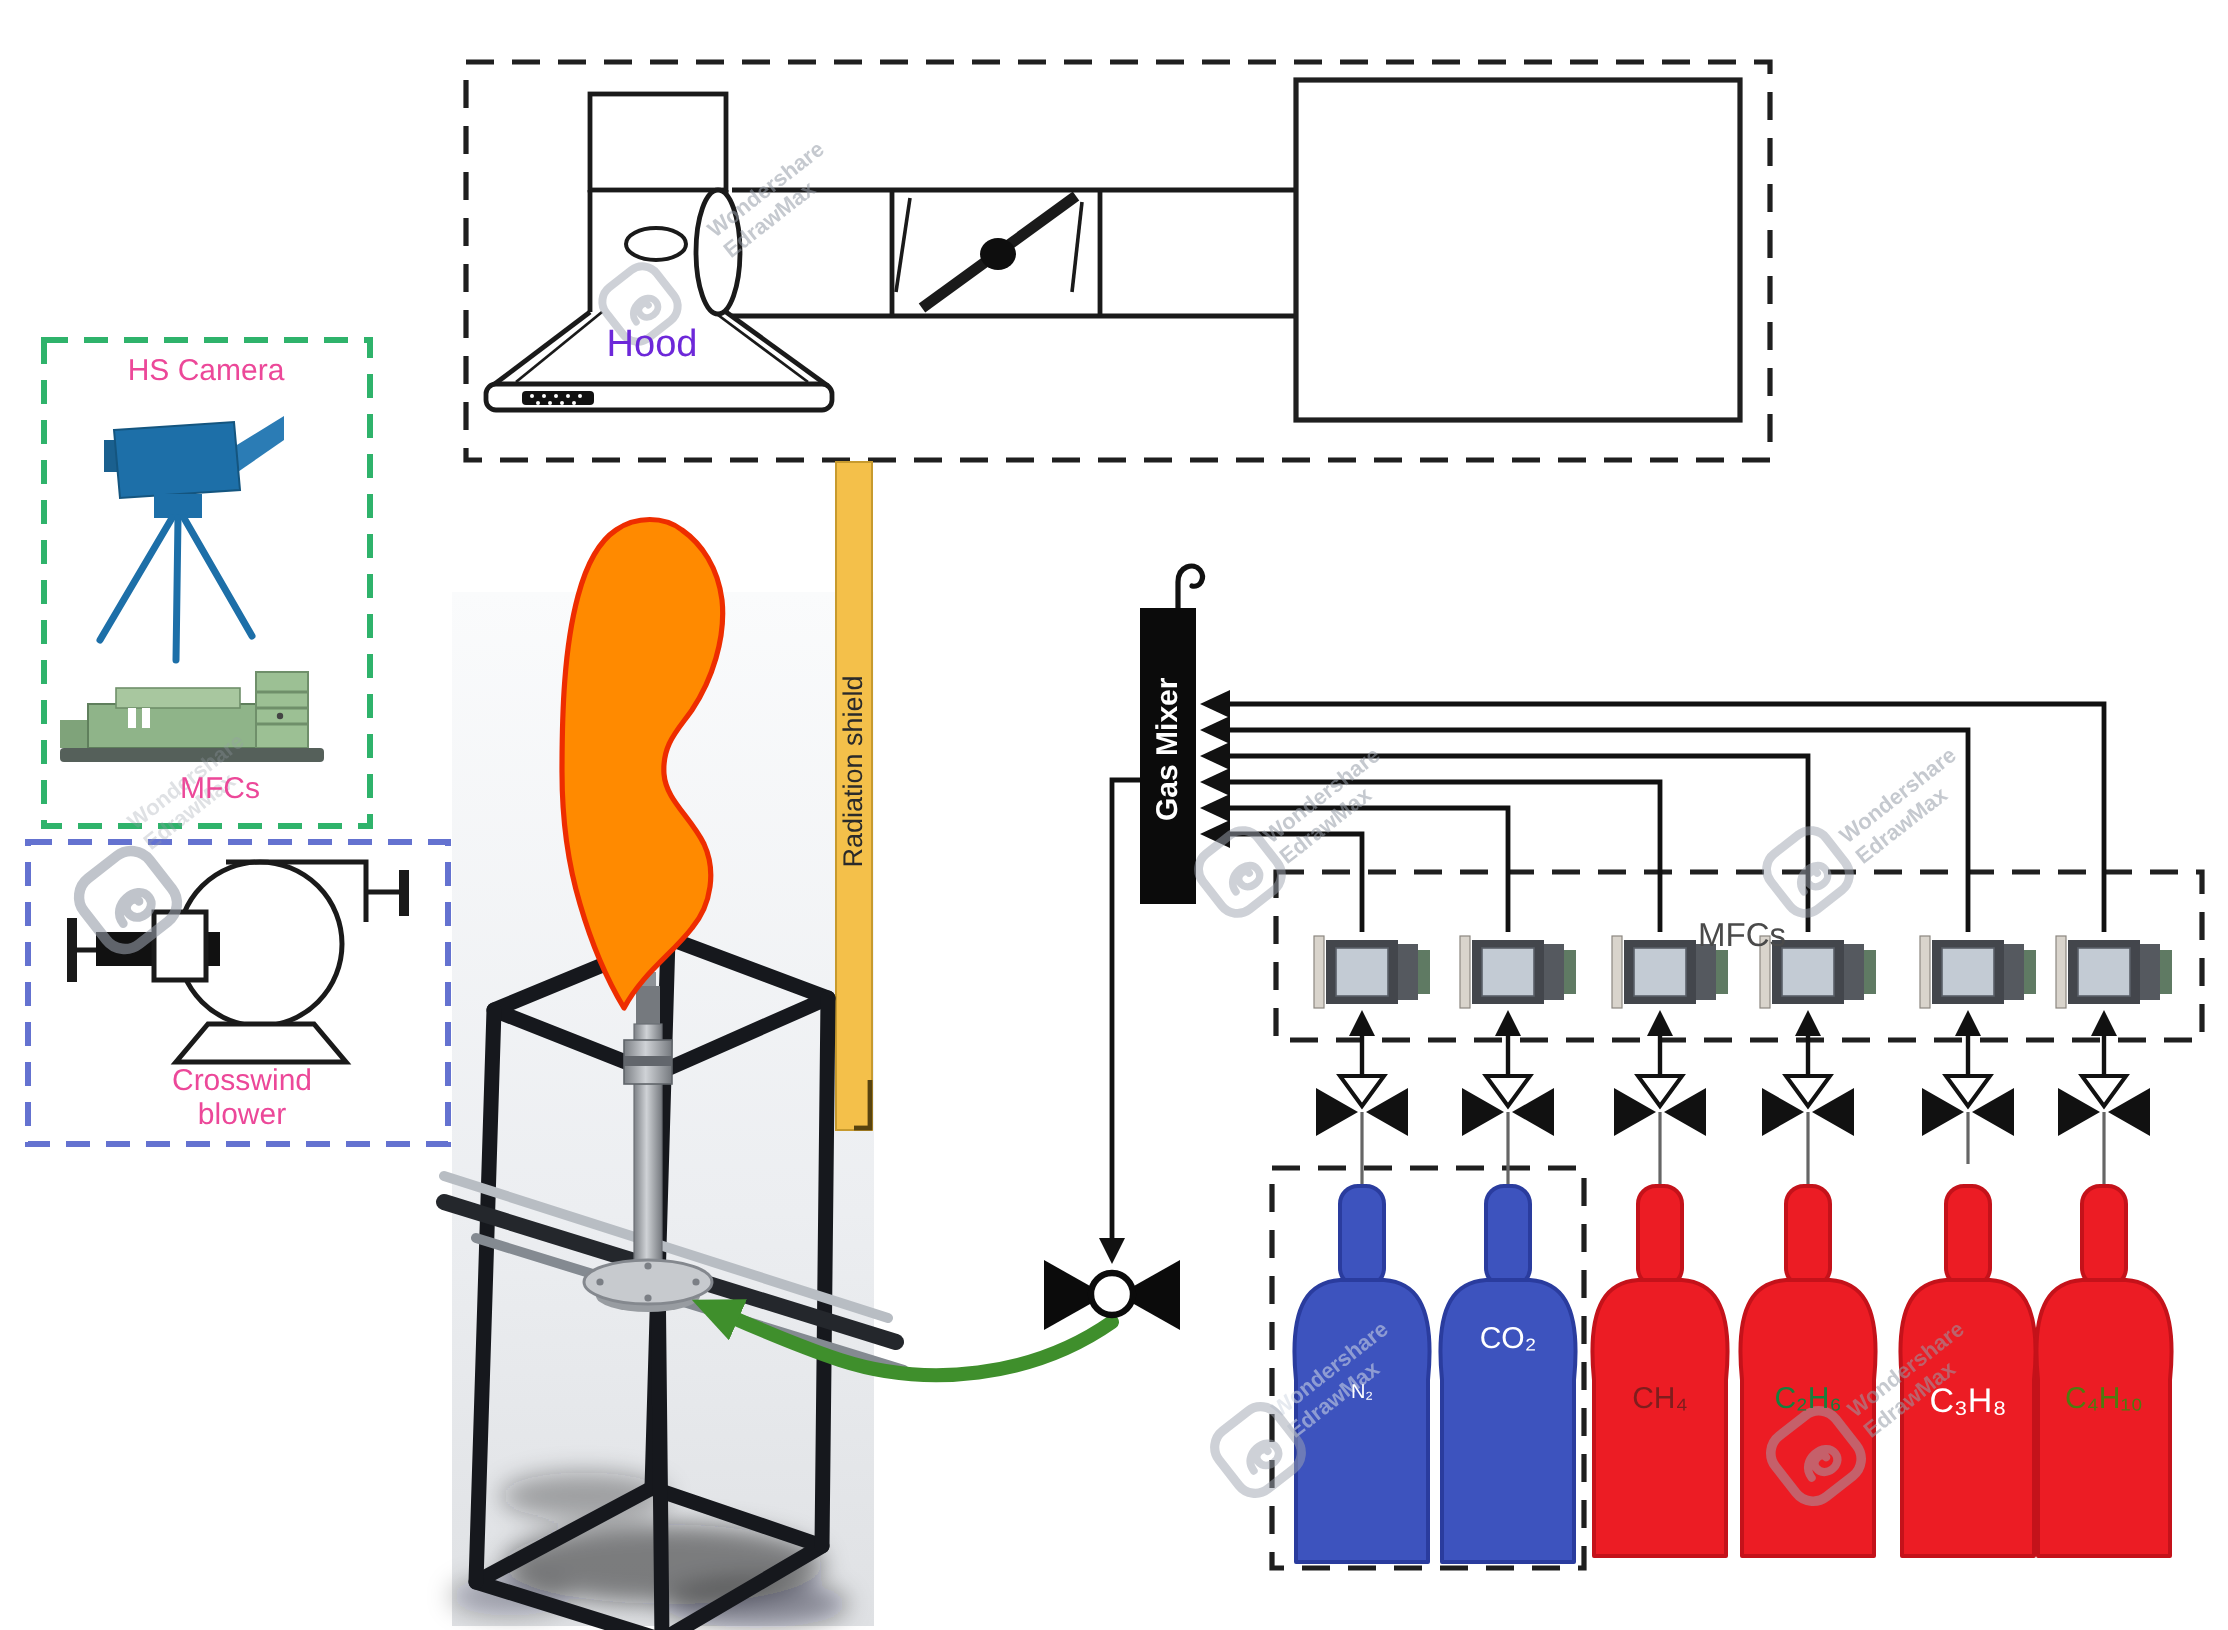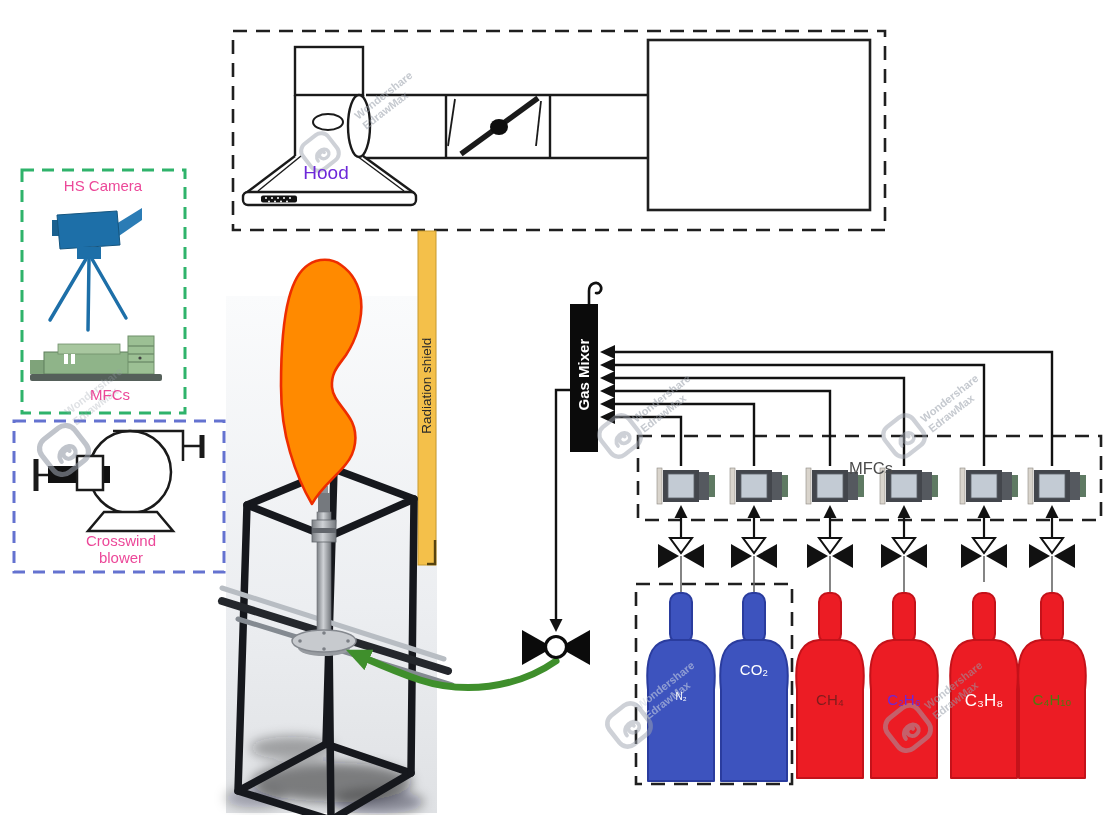--- a/index.html
+++ b/index.html
@@ -386,17 +386,17 @@
 <div class="lbl" style="left:60px;top:386px;width:100px;font-size:15px;">MFCs</div>
 <div class="lbl" style="left:71px;top:532px;width:100px;font-size:15px;">Crosswind blower</div>
 <div class="lbl" style="left:294px;top:162px;width:64px;font-size:19px;color:#6d28d9;">Hood</div>
 <div class="lbl rot" style="left:342px;top:378px;width:170px;font-size:13.5px;color:#2a2a2a;">Radiation shield</div>
 <div class="lbl rot" style="left:514px;top:366px;width:140px;font-size:15px;font-weight:bold;color:#ffffff;">Gas Mixer</div>
 <div class="lbl" style="left:836px;top:459px;width:70px;font-size:16.5px;color:#4a4a4a;">MFCs</div>
 
 <div class="lbl" style="left:639px;top:691px;width:84px;font-size:10px;color:#ffffff;">N₂</div>
 <div class="lbl" style="left:712px;top:661px;width:84px;font-size:15px;color:#ffffff;">CO₂</div>
 <div class="lbl" style="left:788px;top:691px;width:84px;font-size:15px;color:#7f1d1d;">CH₄</div>
-<div class="lbl" style="left:862px;top:691px;width:84px;font-size:15px;color:#6d28d9;">C₂H₆</div>
+<div class="lbl" style="left:862px;top:691px;width:84px;font-size:15px;color:#15803d;">C₂H₆</div>
 <div class="lbl" style="left:942px;top:691px;width:84px;font-size:17px;color:#ffffff;">C₃H₈</div>
 <div class="lbl" style="left:1010px;top:691px;width:84px;font-size:15px;color:#4d7c0f;">C₄H₁₀</div>
 
 </div>
 
 </body></html>

